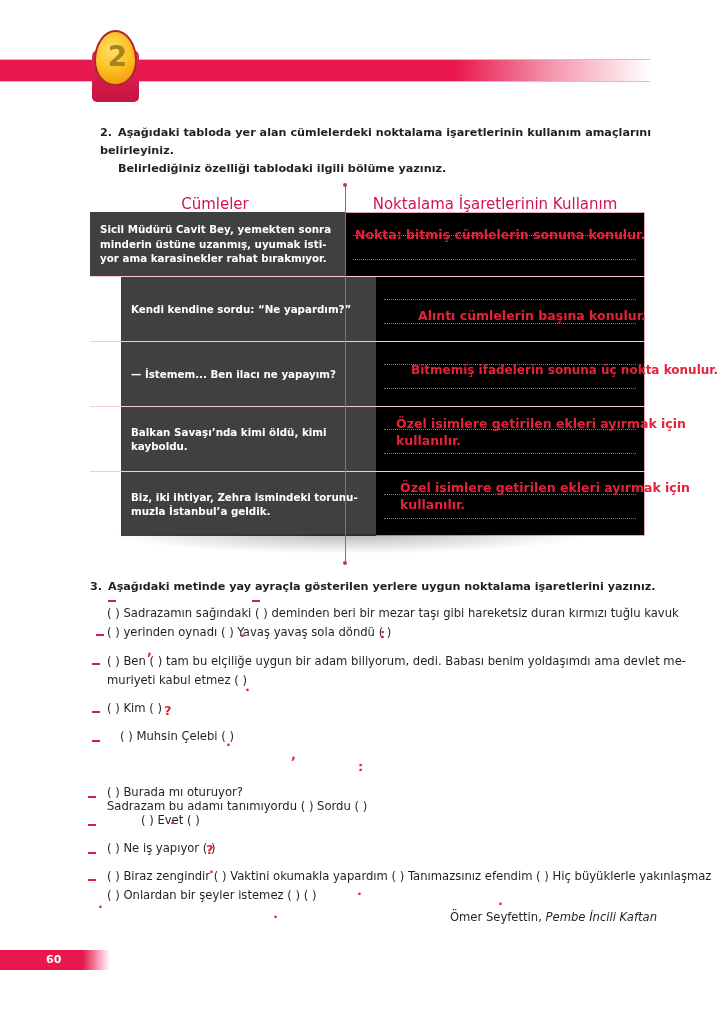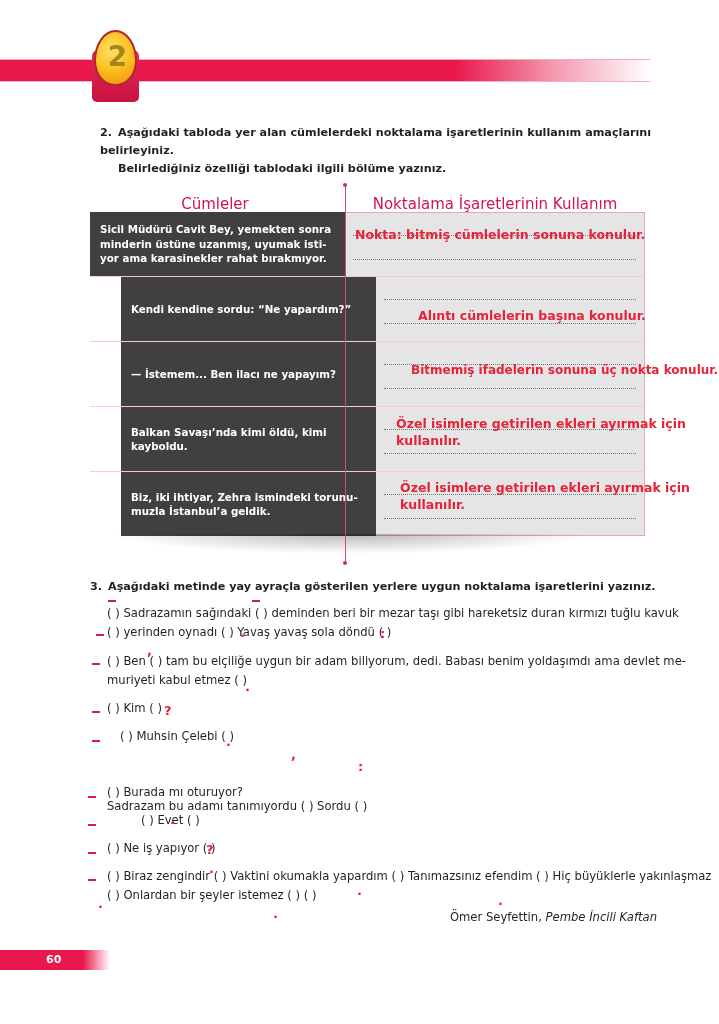--- a/index.html
+++ b/index.html
@@ -30,21 +30,21 @@
   .col-head { position: absolute; top: 195px; font-weight: normal; font-size: 15px; color: #d0164b; }
   .col-head.left { left: 90px; width: 250px; text-align: center; }
   .col-head.right { left: 350px; width: 290px; text-align: center; }
   .vline { position: absolute; left: 345px; top: 185px; width: 1px; height: 378px; background: #d64a6e; }
   .vdot { position: absolute; left: 343px; width: 4px; height: 4px; border-radius: 50%; background: #c0365a; }
   .table { position: absolute; left: 90px; top: 212px; width: 555px; }
   .row { display: flex; height: 64px; }
   .row + .row { border-top: 1px solid #f7c9d3; padding-left: 31px; }
   .cell-left { width: 255px; background: #404040; color: #fff; font-weight: bold; font-size: 10.3px; line-height: 14.5px;
                display: flex; align-items: center; padding: 0 10px; box-sizing: border-box; }
-  .cell-right { flex: 1; position: relative; background: #e5e5e5; border-right: 1px solid #e2a9b5; }
+  .cell-right { flex: 1; position: relative; background: #000000; border-right: 1px solid #e2a9b5; }
   .row:first-child .cell-right { border-top: 1px solid #e2a9b5; }
   .row:last-child .cell-right { border-bottom: 1px solid #e2a9b5; }
   .dots { position: absolute; left: 8px; right: 8px; height: 0; border-top: 1px dotted #777; }
   .dots.a { top: 22px; } .dots.b { top: 46px; }
   .answer { position: absolute; color: #e52238; font-weight: bold; font-size: 12.5px; line-height: 17px; white-space: nowrap; }
   .shadow { position: absolute; left: 110px; top: 534px; width: 480px; height: 20px;
             background: radial-gradient(ellipse at center top, rgba(0,0,0,0.28), rgba(0,0,0,0) 70%); }
 
   
   .q3 { left: 90px; top: 578px; }

